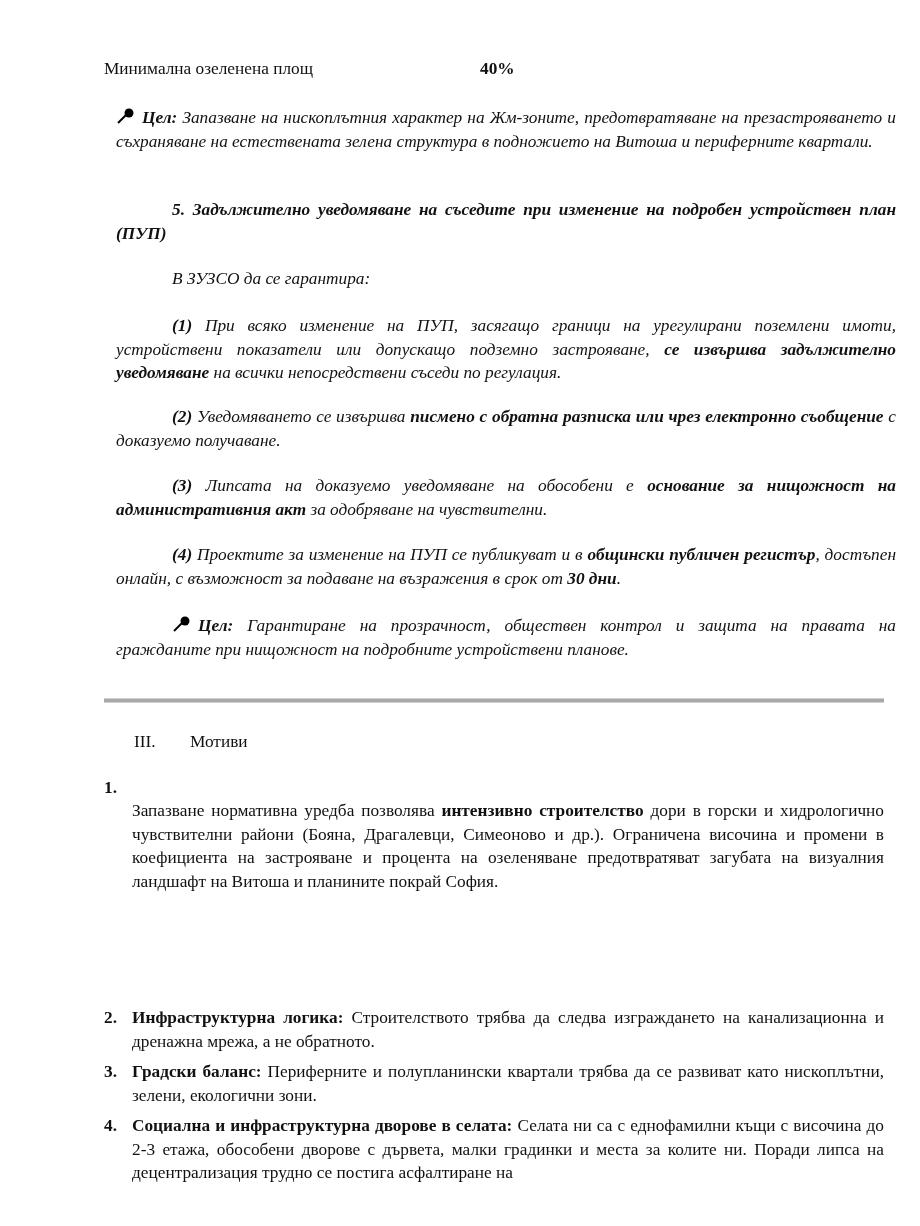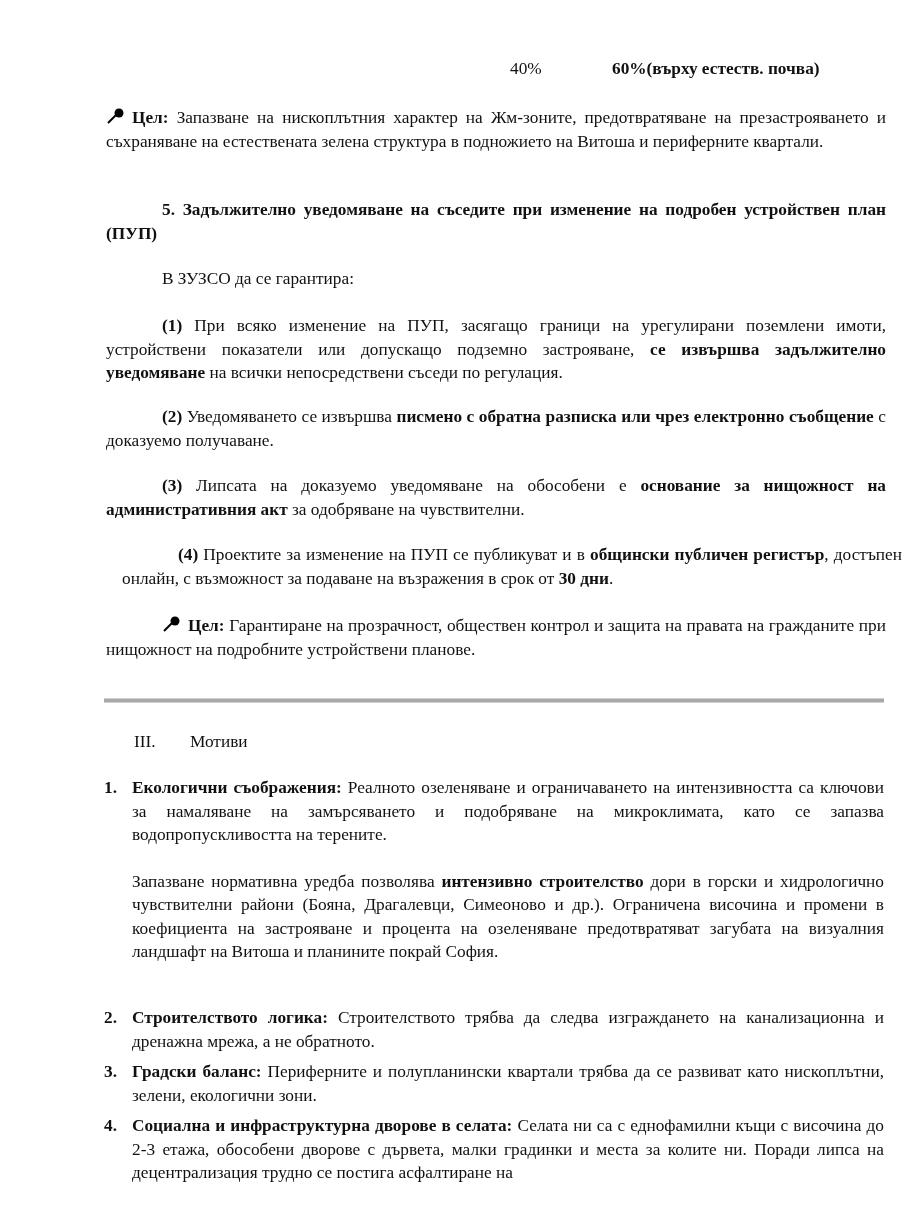--- a/index.html
+++ b/index.html
@@ -15,38 +15,38 @@
       font-family: "Liberation Serif", serif;
       color: #111111;
       font-size: 17.3px;
     }
     .page {
       position: absolute;
       left: 104px;
       top: 0;
       width: 780px;
     }
-    .abs { position: absolute; left: 2px; width: 780px; }
+    .abs { position: absolute; left: 12px; width: 780px; font-style: italic; }
     .p {
       line-height: 23.5px;
       text-align: justify;
       margin: 0;
     }
     .indent { text-indent: 56px; }
     b { font-weight: bold; }
     .table-row {
       position: absolute;
       top: 57px;
       left: 0;
       width: 780px;
       height: 24px;
       line-height: 24px;
     }
     .table-row .c1 { position: absolute; left: 0; }
-    .table-row .c2 { position: absolute; left: 406px; }
+    .table-row .c2 { position: absolute; left: 376px; font-weight: bold; }
     .table-row .c3 { position: absolute; left: 508px; font-weight: bold; }
     .pin {
       display: inline-block;
       width: 20px;
       height: 16px;
       position: relative;
       vertical-align: -1px;
       margin-right: 6px;
       text-indent: 0;
     }
@@ -86,22 +86,22 @@
       margin-left: 28px;
       width: 752px;
     }
   </style>
 </head>
 <body>
 
 <div class="page">
 
   <div class="table-row">
+    <span class="c1">Минимална озеленена площ</span>
     <span class="c2">40%</span>
-    <span class="c3">60%(върху естеств. почва)</span>
   </div>
 
   <p class="p abs" style="top:106px;">
     <span class="pin">
       <svg width="20" height="16" viewBox="0 0 20 16">
           <line x1="2" y1="15" x2="11" y2="6" stroke="#000" stroke-width="2"></line>
           <circle cx="13" cy="5" r="4.5" fill="#000"></circle>
         </svg>
     </span><b>Цел:</b><span> Запазване на нископлътния характер на Жм-зоните, предотвратяване на презастрояването и съхраняване на естествената зелена структура в подножието на Витоша и периферните квартали.</span>
   </p>
@@ -117,21 +117,21 @@
   </p>
 
   <p class="p abs indent" style="top:405px;">
     <b>(2)</b><span> Уведомяването се извършва </span><b>писмено с обратна разписка или чрез електронно съобщение</b><span> с доказуемо получаване.</span>
   </p>
 
   <p class="p abs indent" style="top:474px;">
     <b>(3)</b><span> Липсата на доказуемо уведомяване на обособени е </span><b>основание за нищожност на административния акт</b><span> за одобряване на чувствителни.</span>
   </p>
 
-  <p class="p abs indent" style="top:543px;margin-left:16px;">
+  <p class="p abs indent" style="top:543px;">
     <b>(4)</b><span> Проектите за изменение на ПУП се публикуват и в </span><b>общински публичен регистър</b><span>, достъпен онлайн, с възможност за подаване на възражения в срок от </span><b>30 дни</b><span>.</span>
   </p>
 
   <p class="p abs indent" style="top:614px;">
     <span class="pin">
       <svg width="20" height="16" viewBox="0 0 20 16">
           <line x1="2" y1="15" x2="11" y2="6" stroke="#000" stroke-width="2"></line>
           <circle cx="13" cy="5" r="4.5" fill="#000"></circle>
         </svg>
     </span><b>Цел:</b><span> Гарантиране на прозрачност, обществен контрол и защита на правата на гражданите при нищожност на подробните устройствени планове.</span>
@@ -139,29 +139,28 @@
 
   <div class="hr"></div>
 
   <div class="section-heading">
     <span class="num">III.</span><span>Мотиви</span>
   </div>
 
   <div class="list-item" style="top:776px;">
     <span class="marker">1.</span>
     <div class="body">
-      <p class="p"><b>Екологични съображения:</b><span> Реалното озеленяване и ограничаването на интензивността са ключови за намаляване на замърсяването и подобряване на микроклимата, като се запазва водопропускливостта на терените.</span></p>
       <p class="p" style="margin-top:23px;"><span>Запазване нормативна уредба позволява </span><b>интензивно строителство</b><span> дори в горски и хидрологично чувствителни райони (Бояна, Драгалевци, Симеоново и др.). Ограничена височина и промени в коефициента на застрояване и процента на озеленяване предотвратяват загубата на визуалния ландшафт на Витоша и планините покрай София.</span></p>
     </div>
   </div>
 
   <div class="list-item" style="top:1006px;">
     <span class="marker">2.</span>
     <div class="body">
-      <p class="p"><b>Строителството логика:</b><span> Строителството трябва да следва изграждането на канализационна и дренажна мрежа, а не обратното.</span></p>
+      <p class="p"><b>Инфраструктурна логика:</b><span> Строителството трябва да следва изграждането на канализационна и дренажна мрежа, а не обратното.</span></p>
     </div>
   </div>
 
   <div class="list-item" style="top:1060px;">
     <span class="marker">3.</span>
     <div class="body">
       <p class="p"><b>Градски баланс:</b><span> Периферните и полупланински квартали трябва да се развиват като нископлътни, зелени, екологични зони.</span></p>
     </div>
   </div>
 

